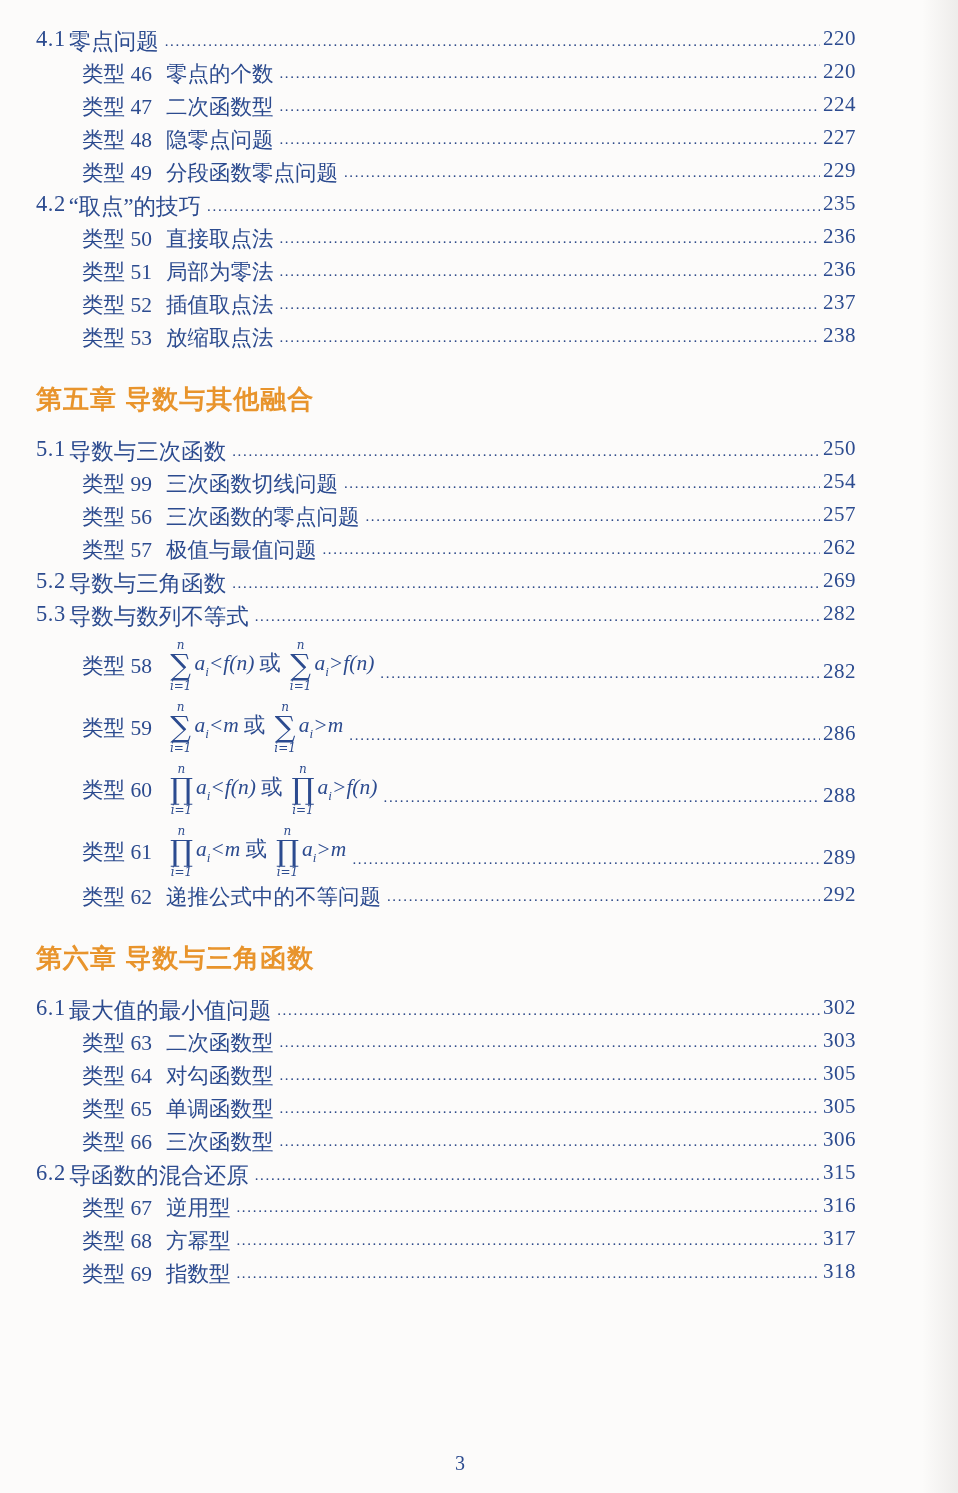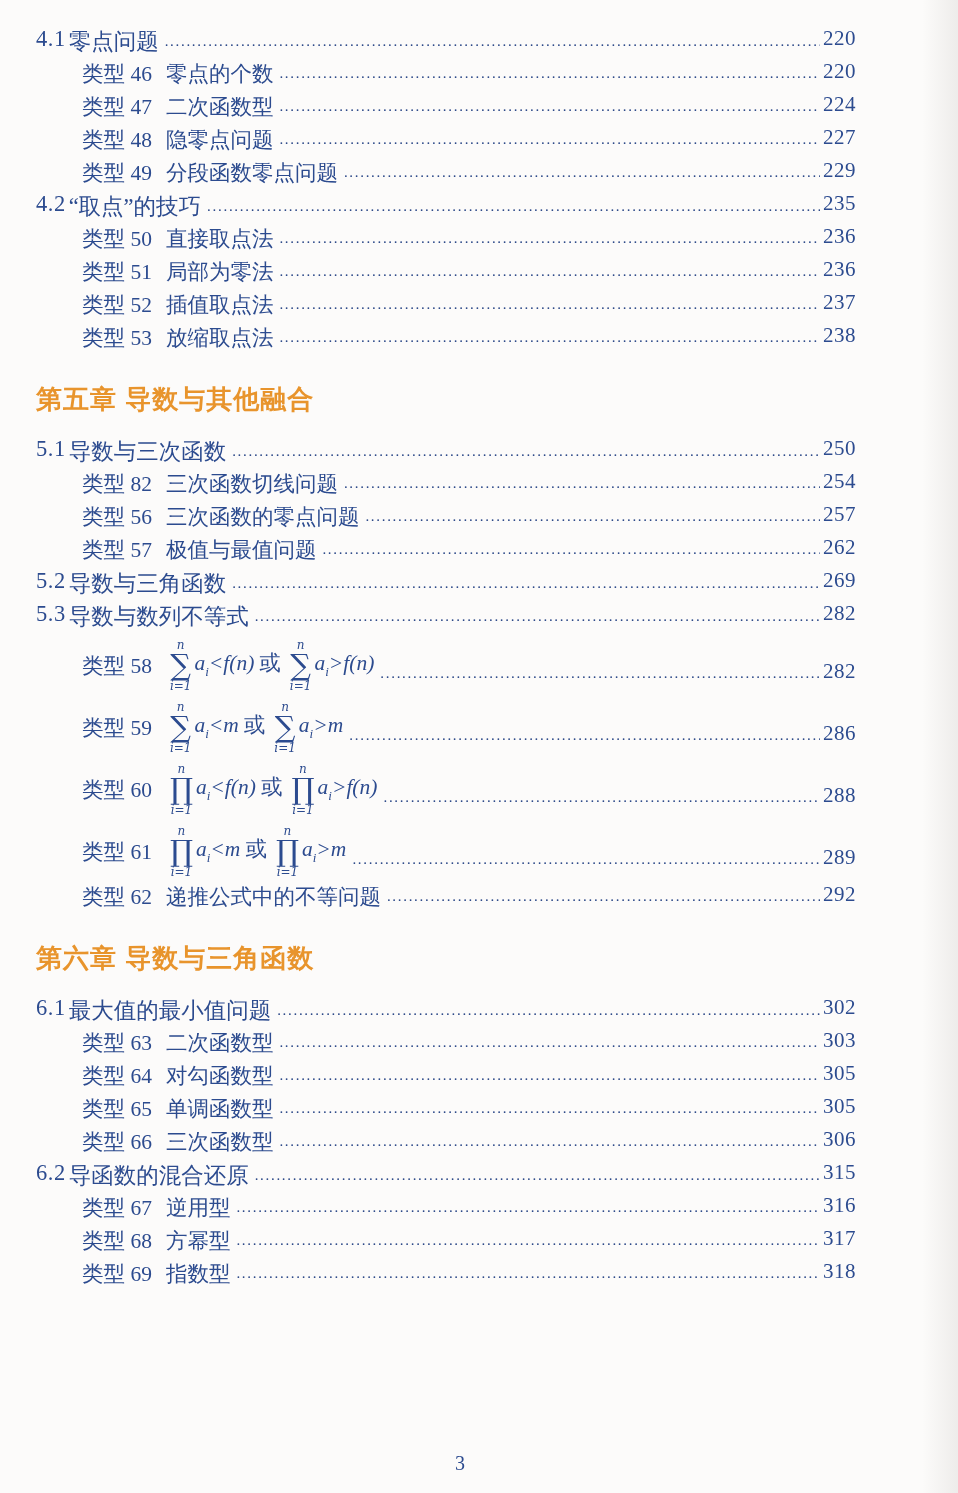--- a/index.html
+++ b/index.html
@@ -121,21 +121,21 @@
       <li class="chapter">
     <span class="chapter-label">第五章 导数与其他融合</span>
   </li>
       <li class="row section">
     <span class="num">5.1</span>
     <span class="title">导数与三次函数</span>
     <span class="dots"></span>
     <span class="pageno">250</span>
   </li>
       <li class="row type">
-    <span class="num">类型 82</span>
+    <span class="num">类型 99</span>
     <span class="title">三次函数切线问题</span>
     <span class="dots"></span>
     <span class="pageno">254</span>
   </li>
       <li class="row type">
     <span class="num">类型 56</span>
     <span class="title">三次函数的零点问题</span>
     <span class="dots"></span>
     <span class="pageno">257</span>
   </li>

